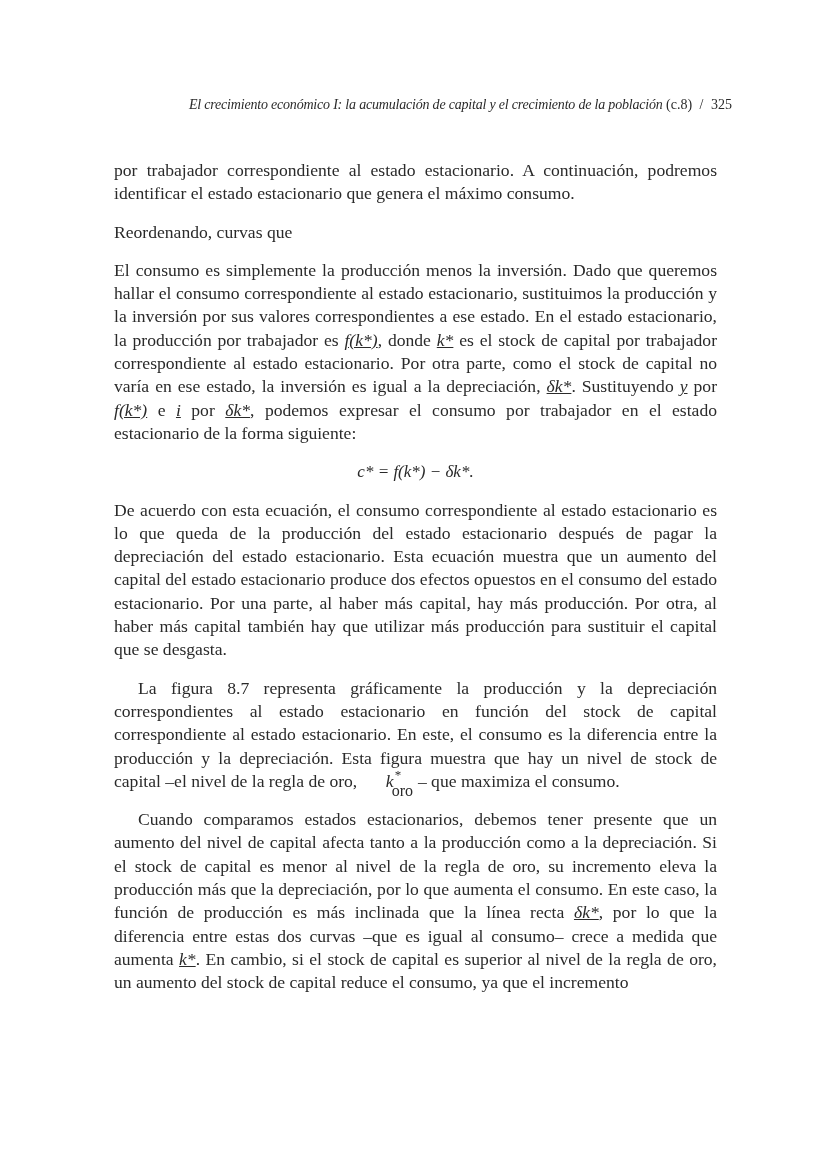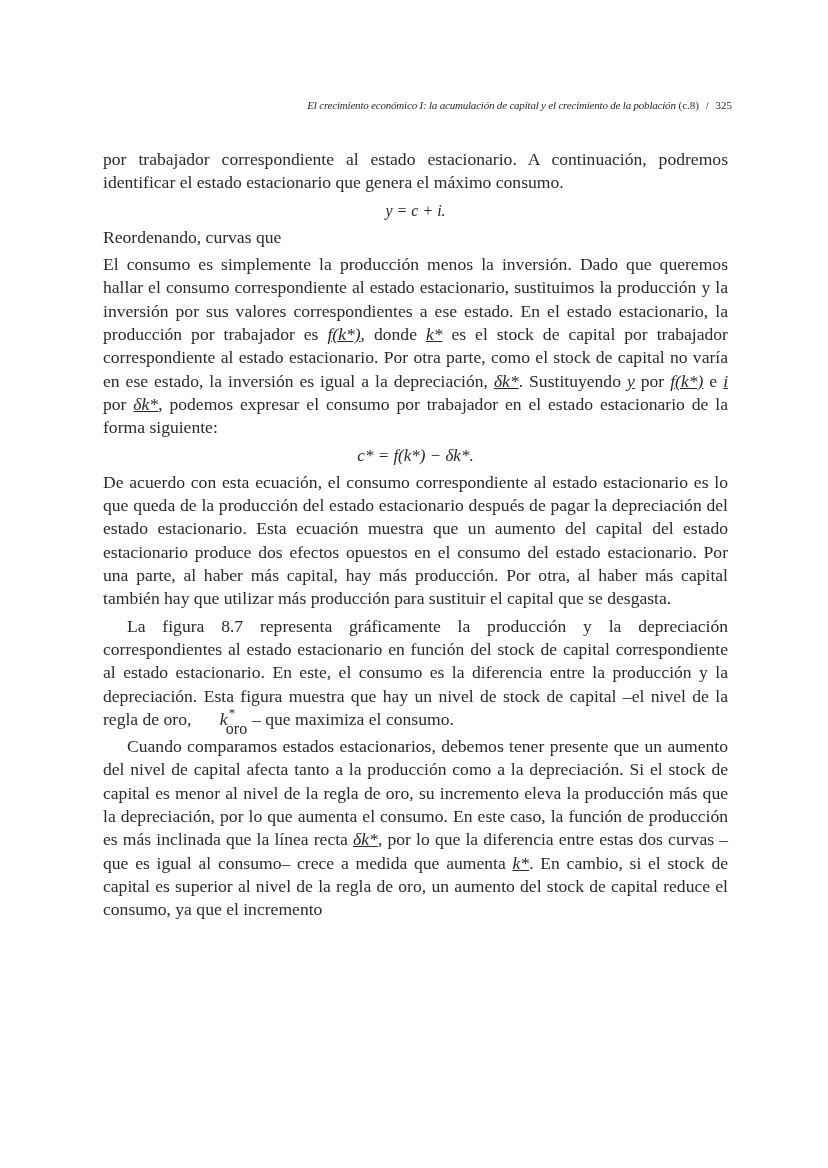--- a/index.html
+++ b/index.html
@@ -14,41 +14,41 @@
     overflow: hidden;
     font-family: "Liberation Serif", "DejaVu Serif", serif;
     color: #2a2a2a;
   }
   .running-head {
     position: absolute;
     top: 95px;
     left: 99px;
     width: 633px;
     text-align: right;
-    font-size: 11px;
+    font-size: 14px;
     line-height: 20px;
     white-space: nowrap;
   }
   .running-head .rh-title { font-style: italic; letter-spacing: -0.2px; }
   .running-head .rh-chapter { font-style: normal; }
   .running-head .rh-sep { font-style: normal; margin: 0 4px; }
   .running-head .rh-page { font-style: normal; }
 
   .body-text {
     position: absolute;
     top: 144px;
     left: 99px;
     width: 633px;
     font-size: 17.6px;
     line-height: 23.3px;
     text-align: justify;
     hyphens: none;
   }
   .body-text p {
-    margin: 4px;
+    margin: 15px;
   }
   .body-text p.indent {
     text-indent: 24px;
   }
   .equation {
     text-align: center;
     font-style: italic;
     margin: 0;
     font-size: 16px;
   }
@@ -82,20 +82,19 @@
 
 <div class="running-head">
   <span class="rh-title">El crecimiento económico I: la acumulación de capital y el crecimiento de la población</span>
   <span class="rh-chapter">(c.8)</span>
   <span class="rh-sep">/</span>
   <span class="rh-page">325</span>
 </div>
 
 <div class="body-text">
   <p>por trabajador correspondiente al estado estacionario. A continuación, podremos identificar el estado estacionario que genera el máximo consumo.</p>
-  <p class="equation eq1">y = c + i.</p>
   <p>Reordenando, curvas que</p>
   <p><span>El consumo es simplemente la producción menos la inversión. Dado que queremos hallar el consumo correspondiente al estado estacionario, sustituimos la producción y la inversión por sus valores correspondientes a ese estado. En el estado estacionario, la producción por trabajador es </span><i>f(k*)</i><span>, donde </span><i>k*</i><span> es el stock de capital por trabajador correspondiente al estado estacionario. Por otra parte, como el stock de capital no varía en ese estado, la inversión es igual a la depreciación, </span><i>δk*</i><span>. Sustituyendo </span><i>y</i><span> por </span><i>f(k*)</i><span> e </span><i>i</i><span> por </span><i>δk*</i><span>, podemos expresar el consumo por trabajador en el estado estacionario de la forma siguiente:</span></p>
   <p class="equation eq3">c* = f(k*) − δk*.</p>
   <p>De acuerdo con esta ecuación, el consumo correspondiente al estado estacionario es lo que queda de la producción del estado estacionario después de pagar la depreciación del estado estacionario. Esta ecuación muestra que un aumento del capital del estado estacionario produce dos efectos opuestos en el consumo del estado estacionario. Por una parte, al haber más capital, hay más producción. Por otra, al haber más capital también hay que utilizar más producción para sustituir el capital que se desgasta.</p>
   <p class="indent"><span>La figura 8.7 representa gráficamente la producción y la depreciación correspondientes al estado estacionario en función del stock de capital correspondiente al estado estacionario. En este, el consumo es la diferencia entre la producción y la depreciación. Esta figura muestra que hay un nivel de stock de capital –el nivel de la regla de oro, </span><span class="kstar"><span>k</span><span class="spacer"></span><span class="sup">*</span><span class="sub">oro</span></span><span> – que maximiza el consumo.</span></p>
   <p class="indent"><span>Cuando comparamos estados estacionarios, debemos tener presente que un aumento del nivel de capital afecta tanto a la producción como a la depreciación. Si el stock de capital es menor al nivel de la regla de oro, su incremento eleva la producción más que la depreciación, por lo que aumenta el consumo. En este caso, la función de producción es más inclinada que la línea recta </span><i>δk*</i><span>, por lo que la diferencia entre estas dos curvas –que es igual al consumo– crece a medida que aumenta </span><i>k*</i><span>. En cambio, si el stock de capital es superior al nivel de la regla de oro, un aumento del stock de capital reduce el consumo, ya que el incremento</span></p>
 </div>
 
 </body></html>

